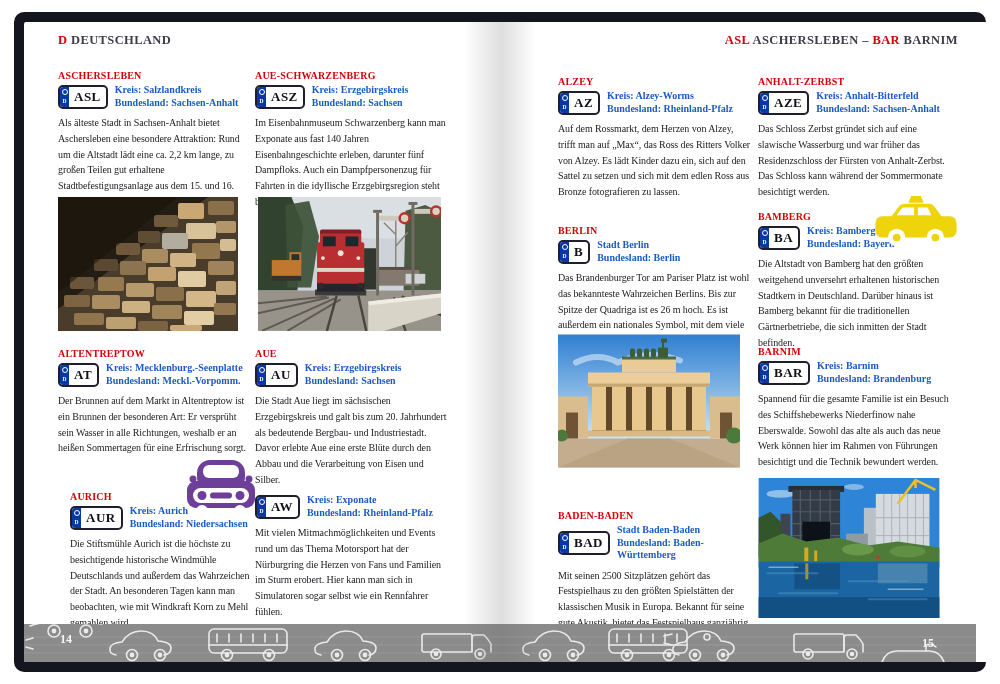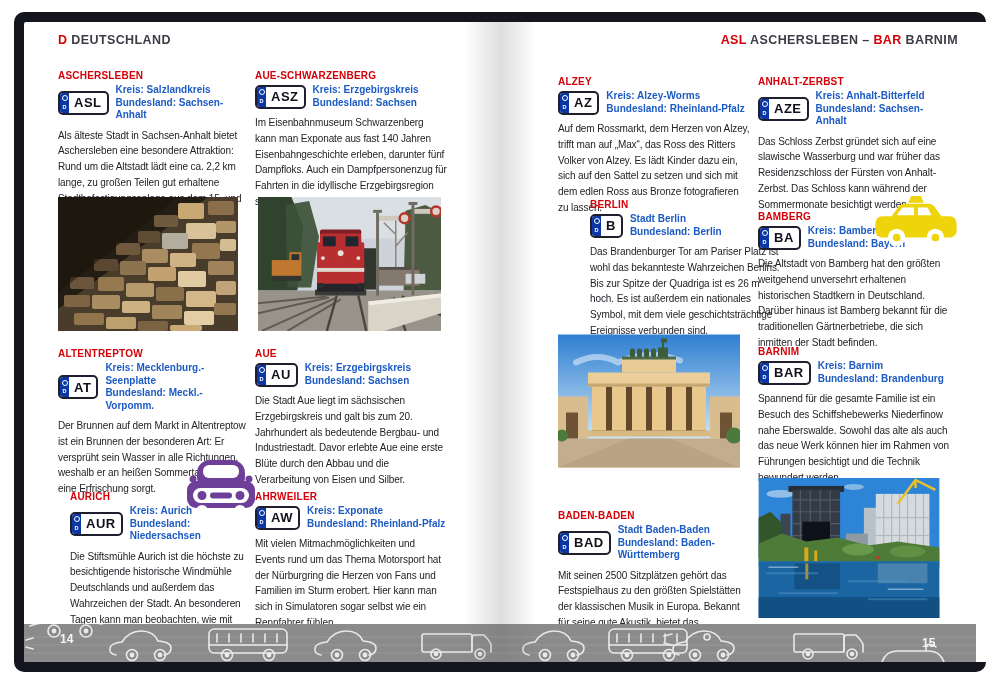--- a/index.html
+++ b/index.html
@@ -1,21 +1,21 @@
 <!DOCTYPE html>
 <html><head>
 <meta charset="utf-8">
 <style>
   html,body{margin:0;padding:0;}
   body{width:1000px;height:684px;background:#ffffff;position:relative;
        font-family:"Liberation Sans","DejaVu Sans",sans-serif;}
   .book{position:absolute;left:14px;top:12px;width:972px;height:660px;
         background:#15151f;border-radius:10px;}
   .pages{position:absolute;left:10px;top:10px;width:972px;height:640px;
-         background:#ffffff;border-radius:2px;overflow:hidden;}
+         background:#ffffff;border-radius:2px;overflow:hidden;font-family:Liberation Serif, serif;}
   .spine-shadow{position:absolute;left:440px;top:0;width:72px;height:640px;z-index:6;
         background:linear-gradient(to right,rgba(110,110,110,0) 0%,rgba(105,105,105,.22) 52%,rgba(110,110,110,0) 100%);
         pointer-events:none;}
   .page-header{position:absolute;top:11px;font-size:12.5px;font-weight:bold;
         letter-spacing:.4px;color:#3c3c46;white-space:pre;}
   .hdr-red{color:#d40009;}
   .entry{position:absolute;width:192px;}
   .entry-title{margin:0;font-size:10px;font-weight:bold;letter-spacing:.2px;color:#d40009;}
   .entry-meta{display:flex;align-items:center;gap:7px;margin-top:3px;}
   .plate{display:inline-flex;align-items:stretch;height:20px;background:#fff;
@@ -231,21 +231,20 @@
           </span>
       <div class="meta-lines">
             <div>Kreis: Aurich</div>
             <div>Bundesland: Niedersachsen</div>
           </div>
     </div>
     <p class="entry-text">Die Stiftsmühle Aurich ist die höchste zu besichtigende historische Windmühle Deutschlands und außerdem das Wahrzeichen der Stadt. An besonderen Tagen kann man beobachten, wie mit Windkraft Korn zu Mehl gemahlen wird.</p>
   </section>
 
   <section class="entry" style="left:231px;top:469px;">
-    <h3 class="entry-title">AHRWEILER</h3>
     <div class="entry-meta">
       <span class="plate">
             <span class="euroband">
               <span class="euro-stars"></span>
               <span class="euro-d">D</span>
             </span>
             <span class="plate-code">AW</span>
           </span>
       <div class="meta-lines">
             <div>Kreis: Exponate</div>
@@ -284,21 +283,21 @@
             <span class="plate-code">AZE</span>
           </span>
       <div class="meta-lines">
             <div>Kreis: Anhalt-Bitterfeld</div>
             <div>Bundesland: Sachsen-Anhalt</div>
           </div>
     </div>
     <p class="entry-text">Das Schloss Zerbst gründet sich auf eine slawische Wasserburg und war früher das Residenzschloss der Fürsten von Anhalt-Zerbst. Das Schloss kann während der Sommermonate besichtigt werden.</p>
   </section>
 
-  <section class="entry" style="left:534px;top:177px;margin-left:32px;">
+  <section class="entry" style="left:534px;top:203px;">
     <h3 class="entry-title">BERLIN</h3>
     <div class="entry-meta">
       <span class="plate">
             <span class="euroband">
               <span class="euro-stars"></span>
               <span class="euro-d">D</span>
             </span>
             <span class="plate-code">B</span>
           </span>
       <div class="meta-lines">

